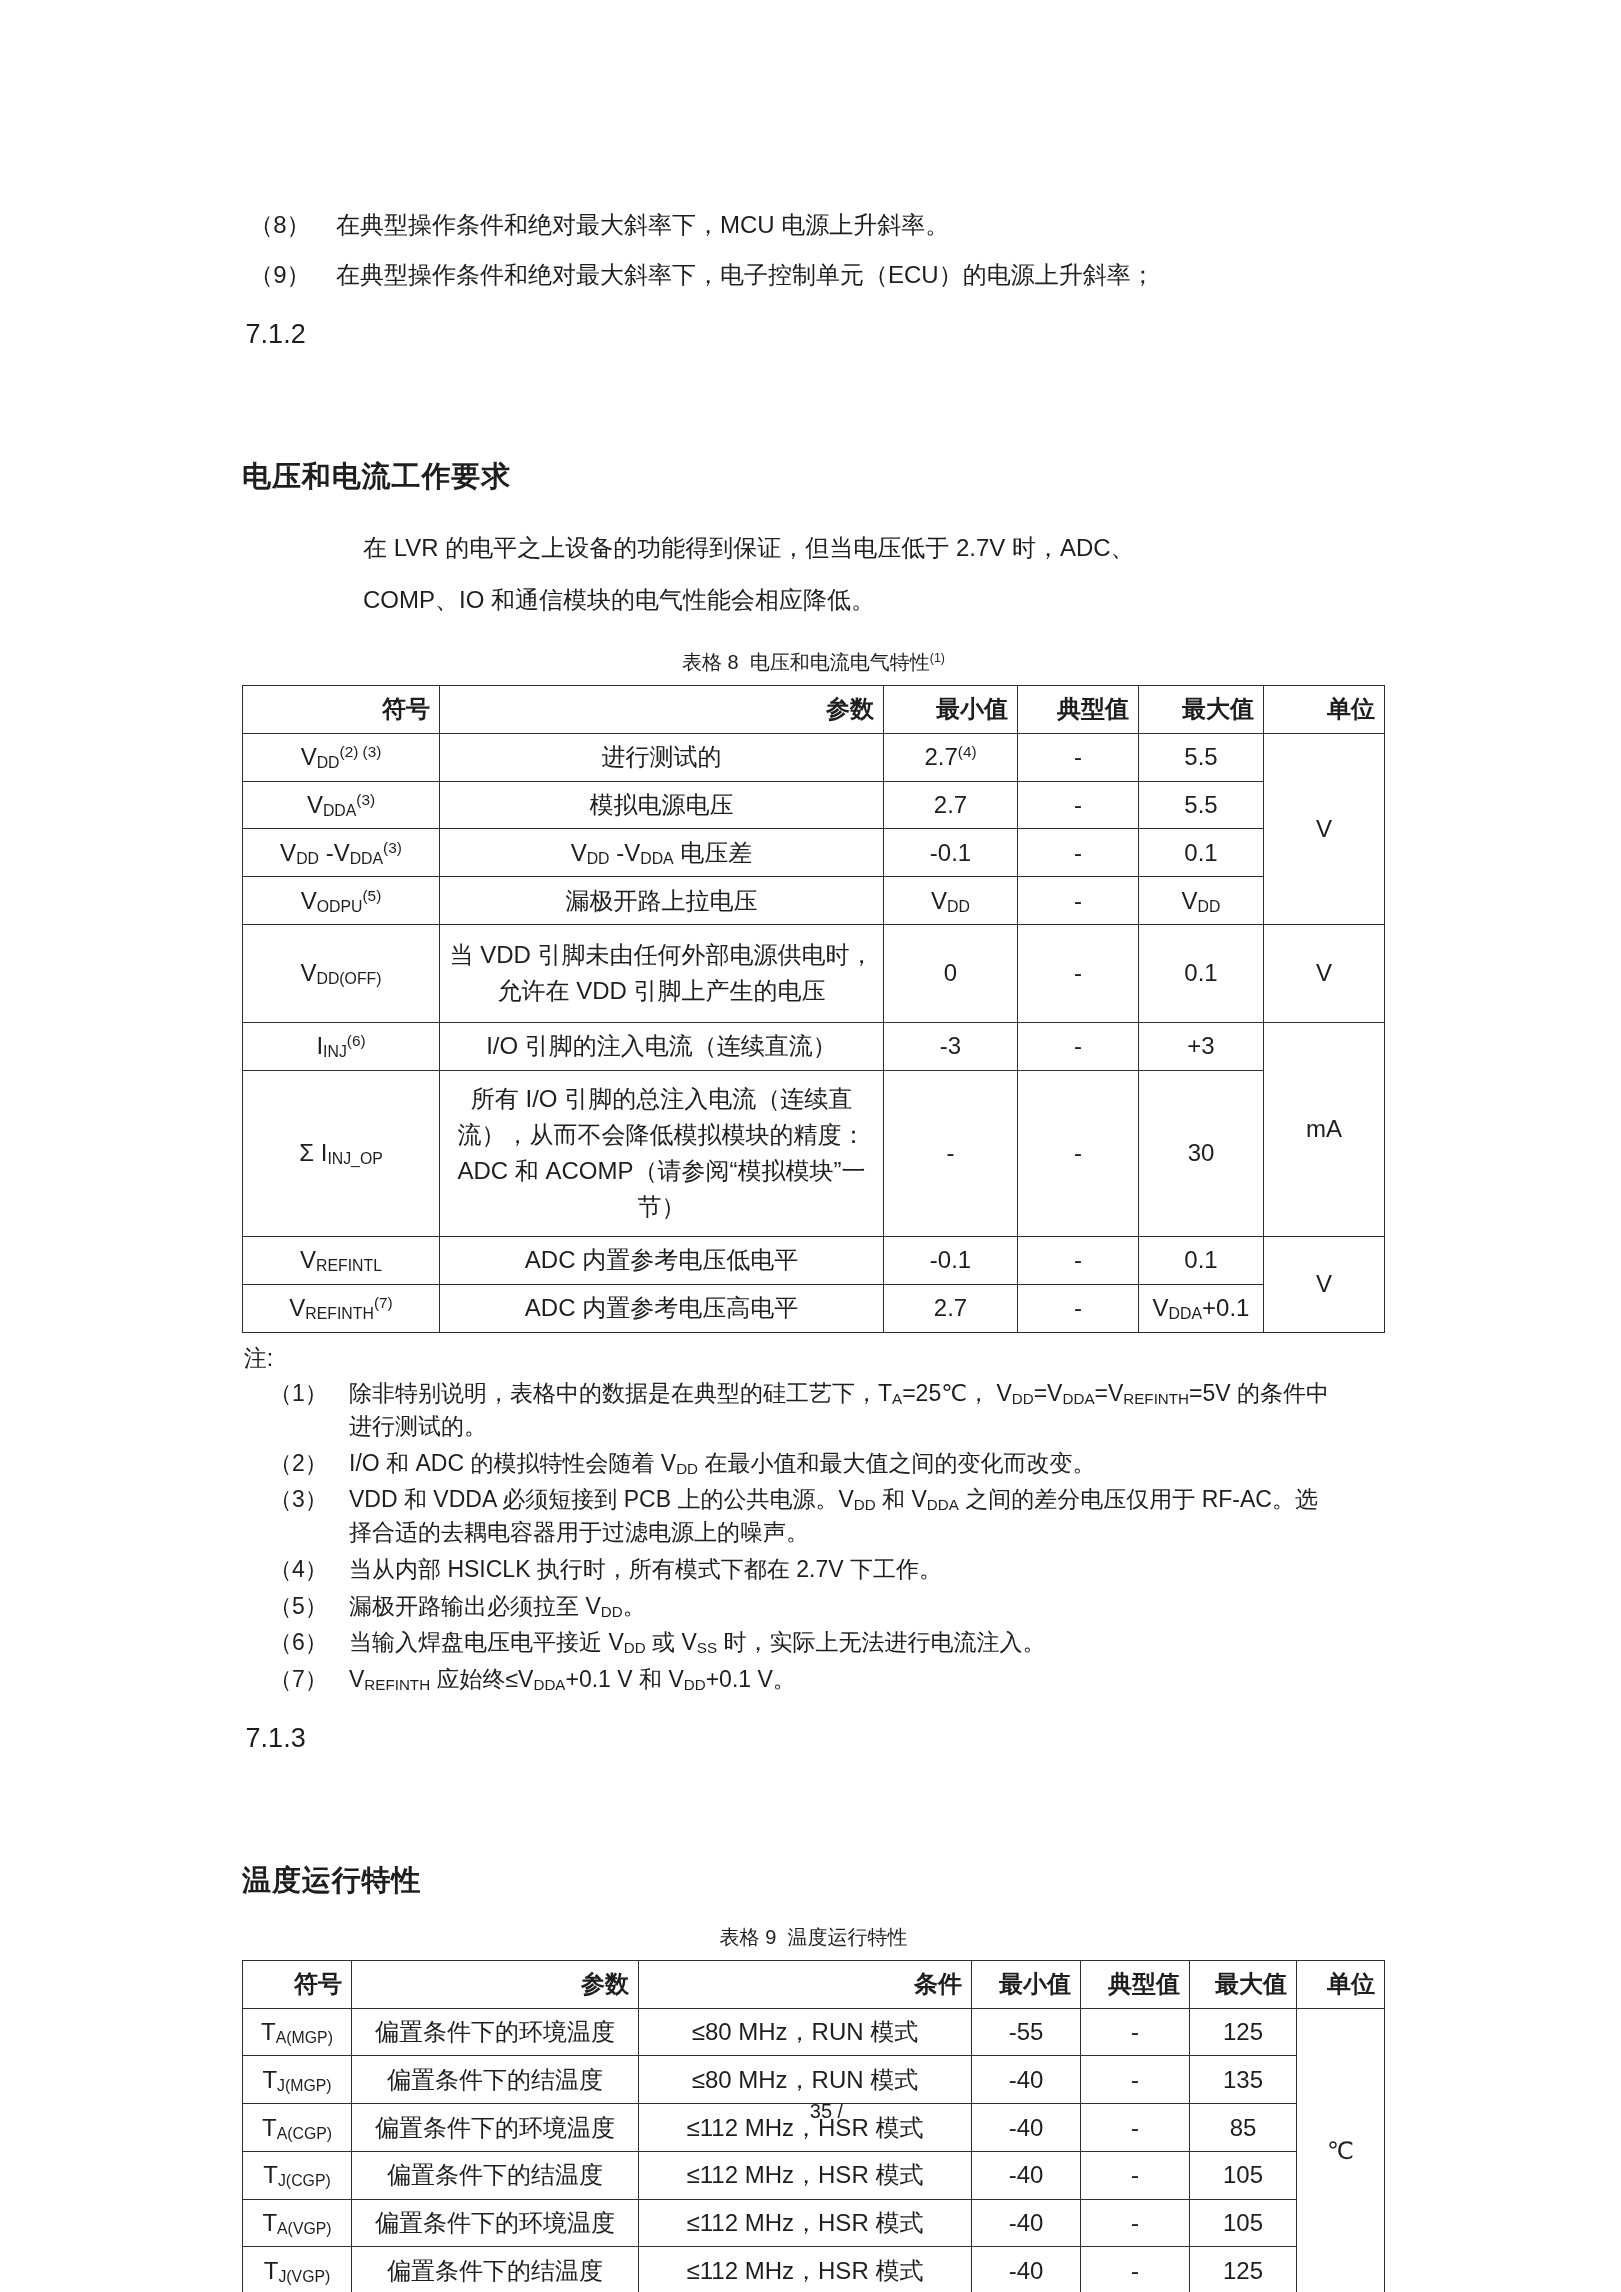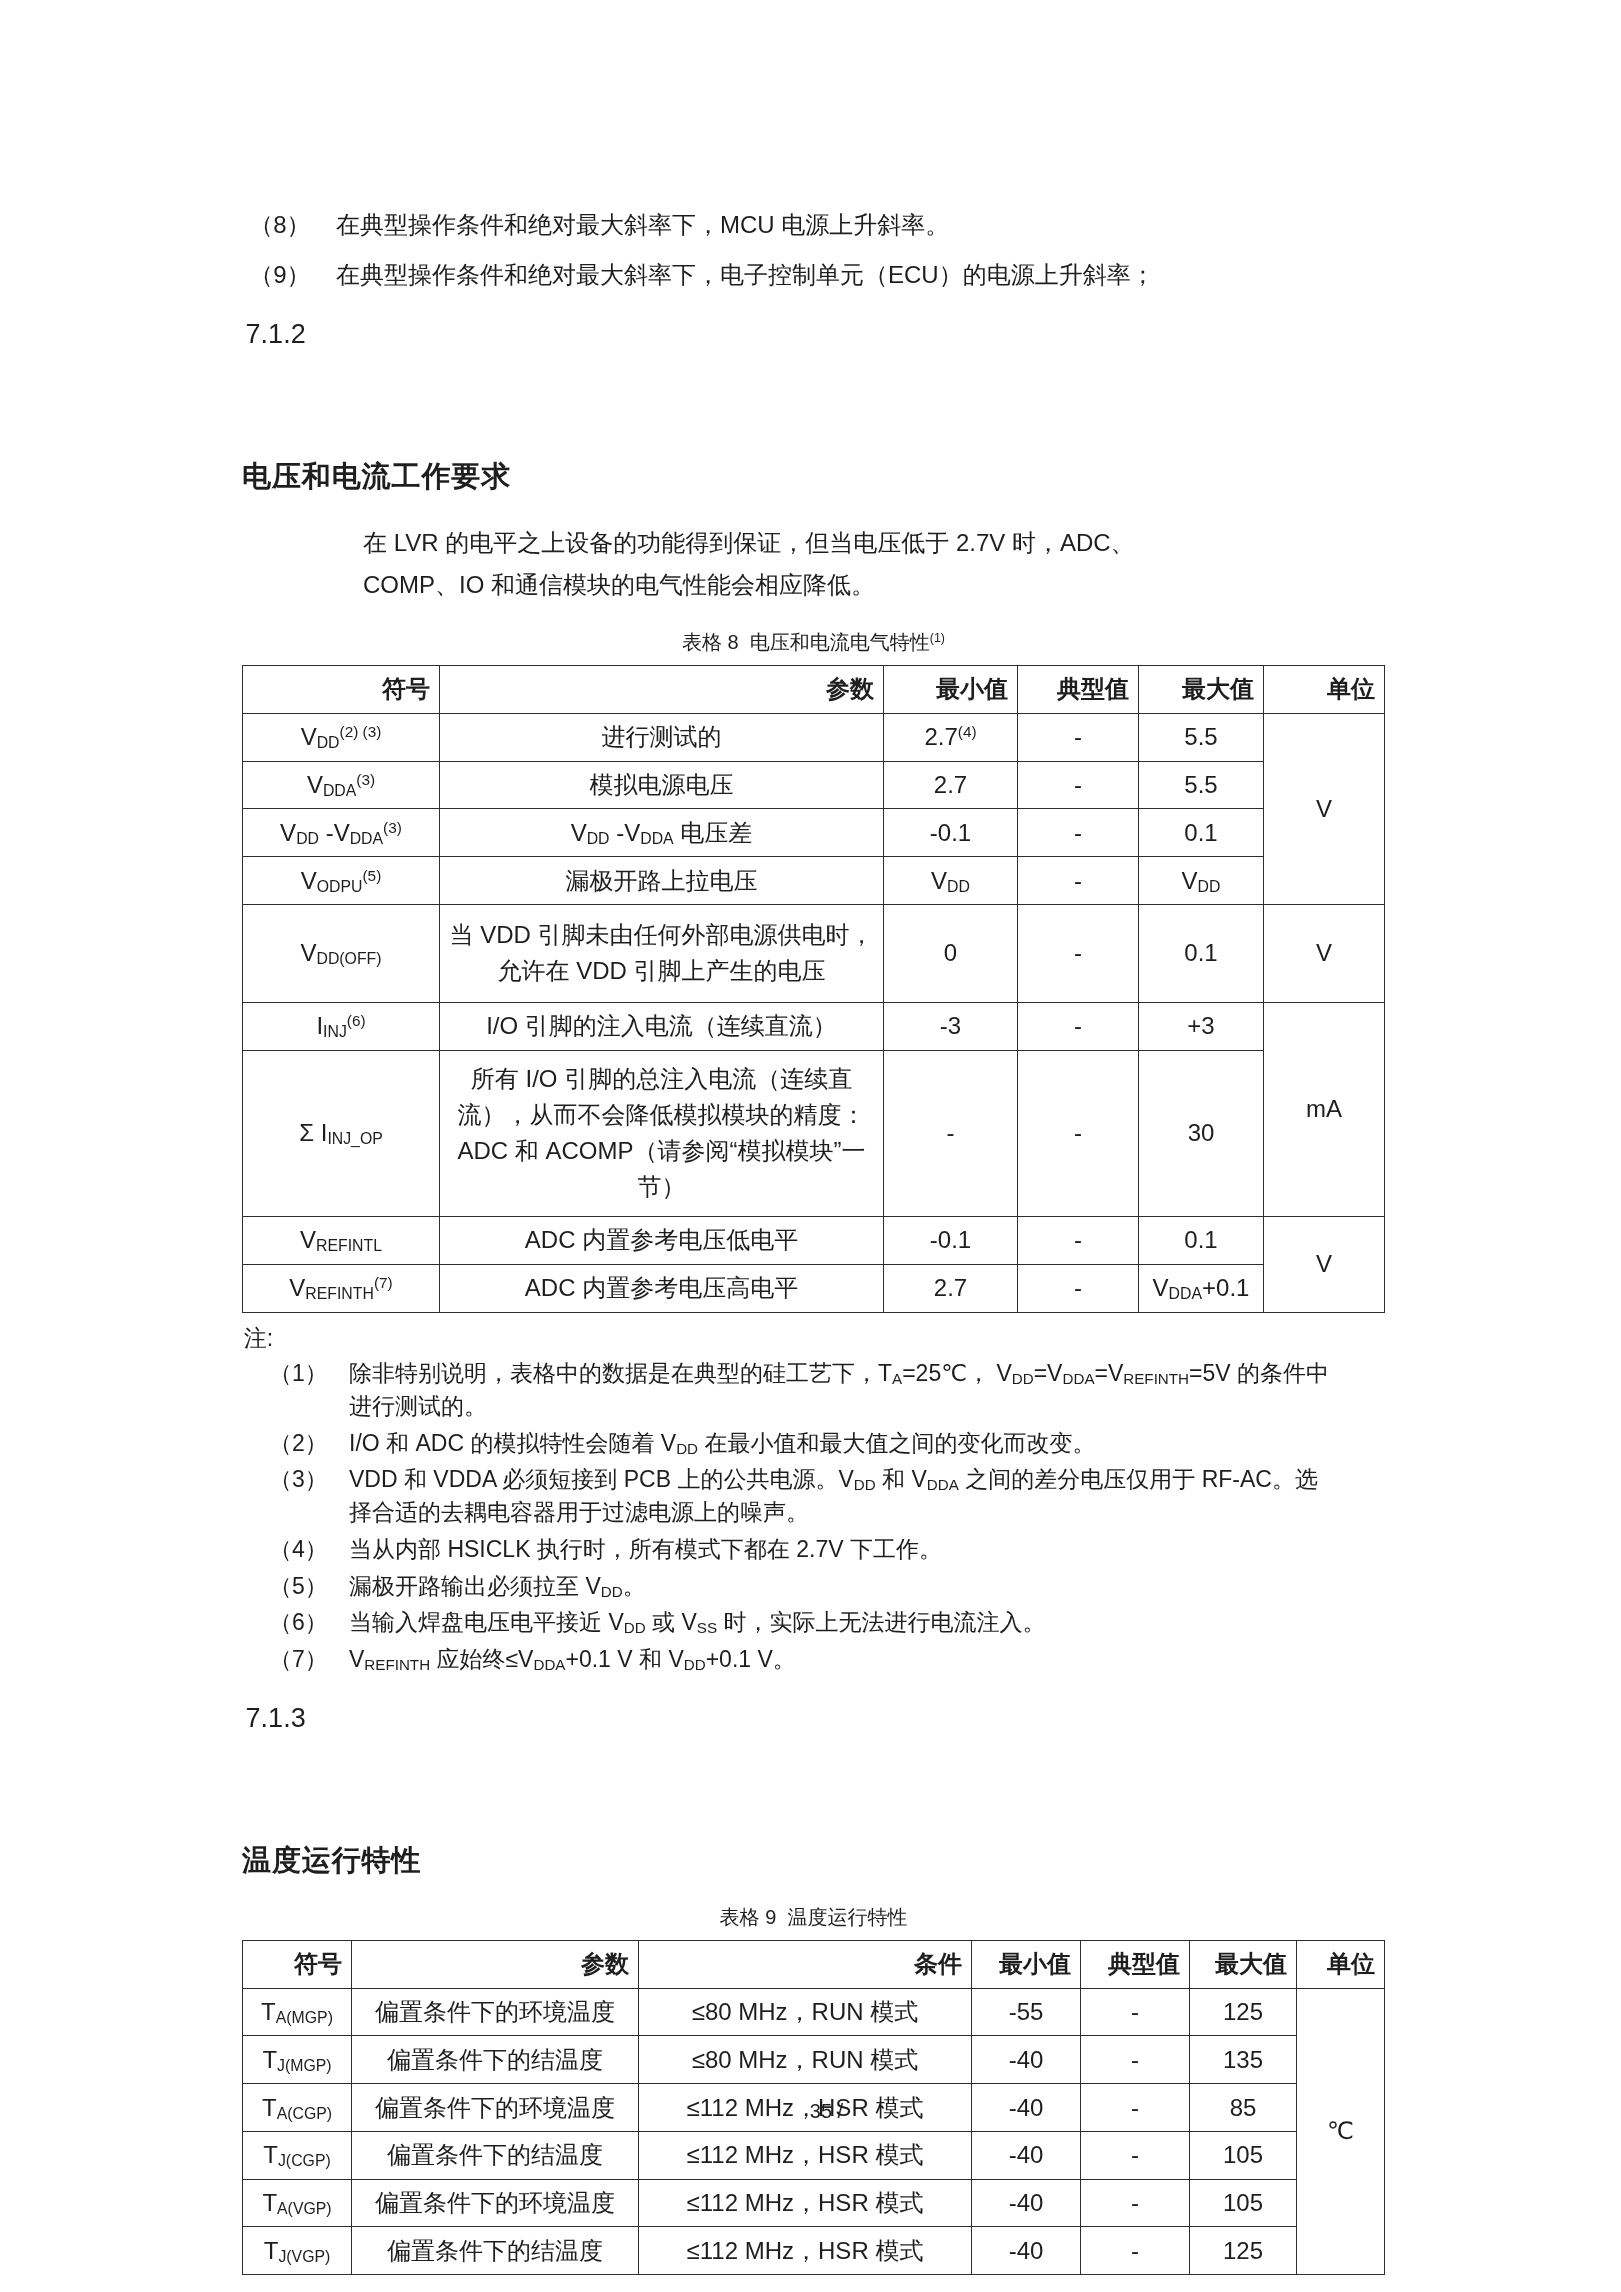--- a/index.html
+++ b/index.html
@@ -22,21 +22,21 @@
   .notes-list .note-item{font-size:23px;line-height:33px;margin-top:3.6px;}
   .notes-list .note-marker{flex:0 0 107px;padding-left:27px;box-sizing:border-box;}
   .note-text{flex:1 1 auto;}
 
   
   .sec{display:flex;align-items:baseline;margin-top:27px;flex-direction:column;}
   .sec-number{flex:0 0 117px;font-size:27px;padding-left:3.6px;box-sizing:border-box;}
   .sec-title{font-size:29px;font-weight:bold;letter-spacing:0.9px;margin-top:21px;}
 
   
-  .intro{margin:25px 0 0 121px;width:936px;font-size:24px;line-height:42px;}
+  .intro{margin:25px 0 0 121px;width:936px;font-size:24px;line-height:52px;}
 
   
   .tcap{margin-top:23px;text-align:center;font-size:20px;}
   .tcap sup{font-size:62%;}
 
   
   table{border-collapse:collapse;table-layout:fixed;width:1143px;font-size:24px;margin-top:9px;}
   th,td{
     border:1.3px solid #2e2e2e;
     border-top-width:1.8px;border-bottom-width:1.8px;

